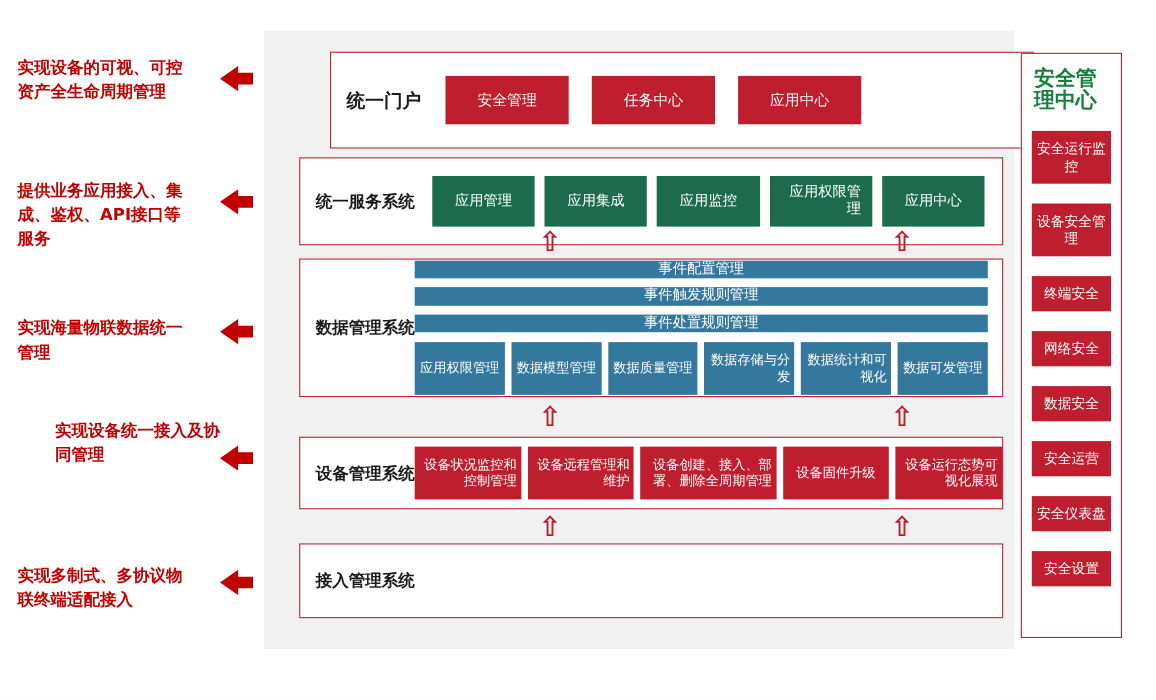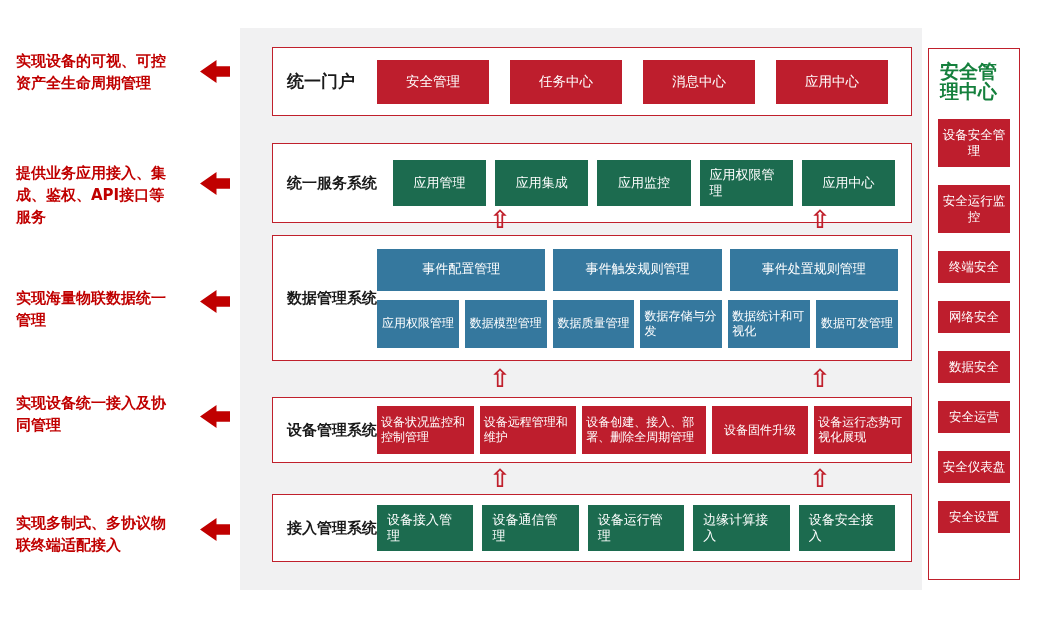--- a/index.html
+++ b/index.html
@@ -21,33 +21,33 @@
     clip-path:polygon(0 50%,55% 0,55% 27%,100% 27%,100% 73%,55% 73%,55% 100%);}
 
   
   .main-panel{position:absolute;left:240px;top:28px;width:682px;height:562px;background:var(--panel);}
   .row-box{position:absolute;left:32px;width:640px;background:#fff;
     border:1px solid var(--border);display:flex;align-items:center;}
   .row-label{width:104px;padding-left:14px;flex-shrink:0;font-weight:bold;color:#1a1a1a;font-size:15px;}
   .row-label.big{font-size:17px;}
 
   .btn{color:#fff;display:flex;align-items:center;justify-content:center;
-    text-align:left;line-height:1.25;}
+    text-align:right;line-height:1.25;}
   .btn.red{background:var(--red);}
   .btn.green{background:var(--green);}
   .btn.blue{background:var(--blue);}
 
   .portal-btns{display:flex;gap:21px;flex:1;padding-right:13px;}
   .portal-btns .btn{width:112px;height:44px;font-size:13.5px;}
 
   .service-btns,.access-btns{display:flex;gap:9px;flex:1;padding-right:16px;}
   .service-btns .btn,.access-btns .btn{flex:1;height:46px;font-size:13px;padding:2px 10px;}
 
   .data-area{flex:1;padding-right:13px;display:flex;flex-direction:column;gap:9px;}
-  .data-top{display:flex;gap:8px;}
+  .data-top{display:flex;gap:8px;flex-direction:column;}
   .data-top .btn{flex:1;height:42px;font-size:13px;}
   .data-bottom{display:flex;gap:6px;}
   .data-bottom .btn{flex:1;height:48px;font-size:12px;padding:2px 4px;}
 
   .device-btns{display:flex;gap:6px;flex:1;padding-right:0;}
   .device-btns .btn{flex:1;height:48px;font-size:12px;padding:2px 4px;}
   .device-btns .btn.wide{flex:1.3;}
 
   .up-arrow{position:absolute;width:40px;text-align:center;color:var(--border);
     font-size:25px;line-height:25px;font-weight:bold;}
@@ -72,36 +72,35 @@
 
   <div class="annotation" style="top:162px;">提供业务应用接入、集
 成、鉴权、API接口等
 服务</div>
   <div class="left-arrow" style="left:200px;top:172px;"></div>
 
   <div class="annotation" style="top:287px;">实现海量物联数据统一
 管理</div>
   <div class="left-arrow" style="left:200px;top:290px;"></div>
 
-  <div class="annotation" style="top:392px;">实现设备统一接入及协
+  <div class="annotation" style="top:380px;margin-left:34px;">实现设备统一接入及协
 同管理</div>
   <div class="left-arrow" style="left:200px;top:405px;"></div>
 
   <div class="annotation" style="top:512px;">实现多制式、多协议物
 联终端适配接入</div>
   <div class="left-arrow" style="left:200px;top:518px;"></div>
 
   <div class="main-panel">
 
-    <div class="row-box" style="top:19px;height:69px;">
+    <div class="row-box" style="top:19px;height:88px;margin-left:28px;">
       <div class="row-label big">统一门户</div>
       <div class="portal-btns">
         <div class="btn red">安全管理</div>
         <div class="btn red">任务中心</div>
-        <div class="btn red">消息中心</div>
         <div class="btn red">应用中心</div>
       </div>
     </div>
 
     <div class="row-box" style="top:115px;height:80px;gap:16px;">
       <div class="row-label">统一服务系统</div>
       <div class="service-btns">
         <div class="btn green">应用管理</div>
         <div class="btn green">应用集成</div>
         <div class="btn green">应用监控</div>
@@ -144,35 +143,28 @@
         <div class="btn red">设备固件升级</div>
         <div class="btn red">设备运行态势可视化展现</div>
       </div>
     </div>
 
     <span class="up-arrow" style="left:240px;top:438px;">⇧</span>
     <span class="up-arrow" style="left:560px;top:438px;">⇧</span>
 
     <div class="row-box" style="top:466px;height:68px;">
       <div class="row-label">接入管理系统</div>
-      <div class="access-btns">
-        <div class="btn green">设备接入管理</div>
-        <div class="btn green">设备通信管理</div>
-        <div class="btn green">设备运行管理</div>
-        <div class="btn green">边缘计算接入</div>
-        <div class="btn green">设备安全接入</div>
-      </div>
     </div>
 
   </div>
 
   <div class="security-panel">
     <div class="security-title">安全管理中心</div>
+    <div class="security-item">安全运行监控</div>
     <div class="security-item">设备安全管理</div>
-    <div class="security-item">安全运行监控</div>
     <div class="security-item">终端安全</div>
     <div class="security-item">网络安全</div>
     <div class="security-item">数据安全</div>
     <div class="security-item">安全运营</div>
     <div class="security-item">安全仪表盘</div>
     <div class="security-item">安全设置</div>
   </div>
 
 </div>
 

